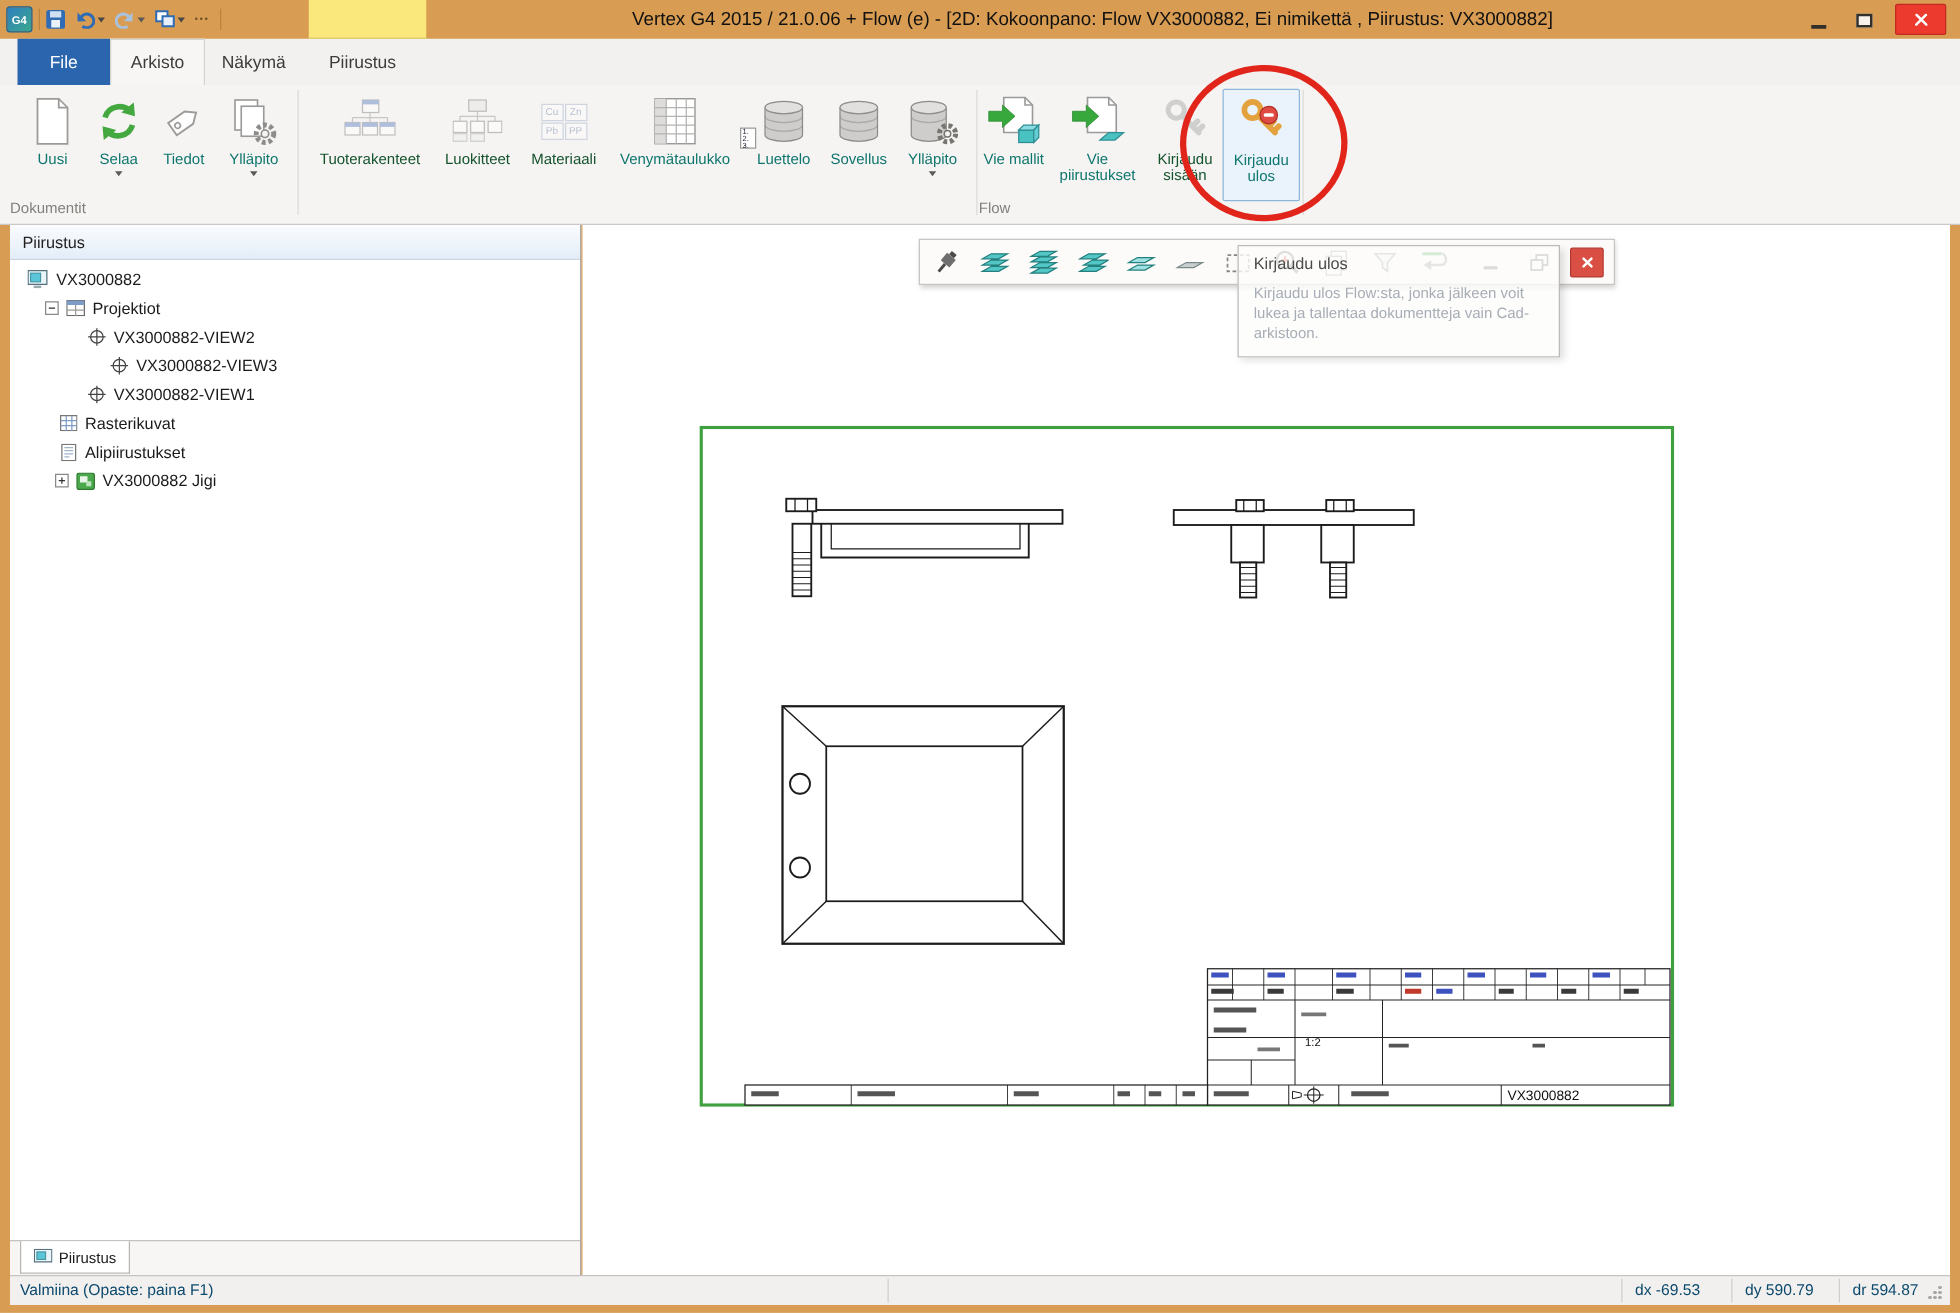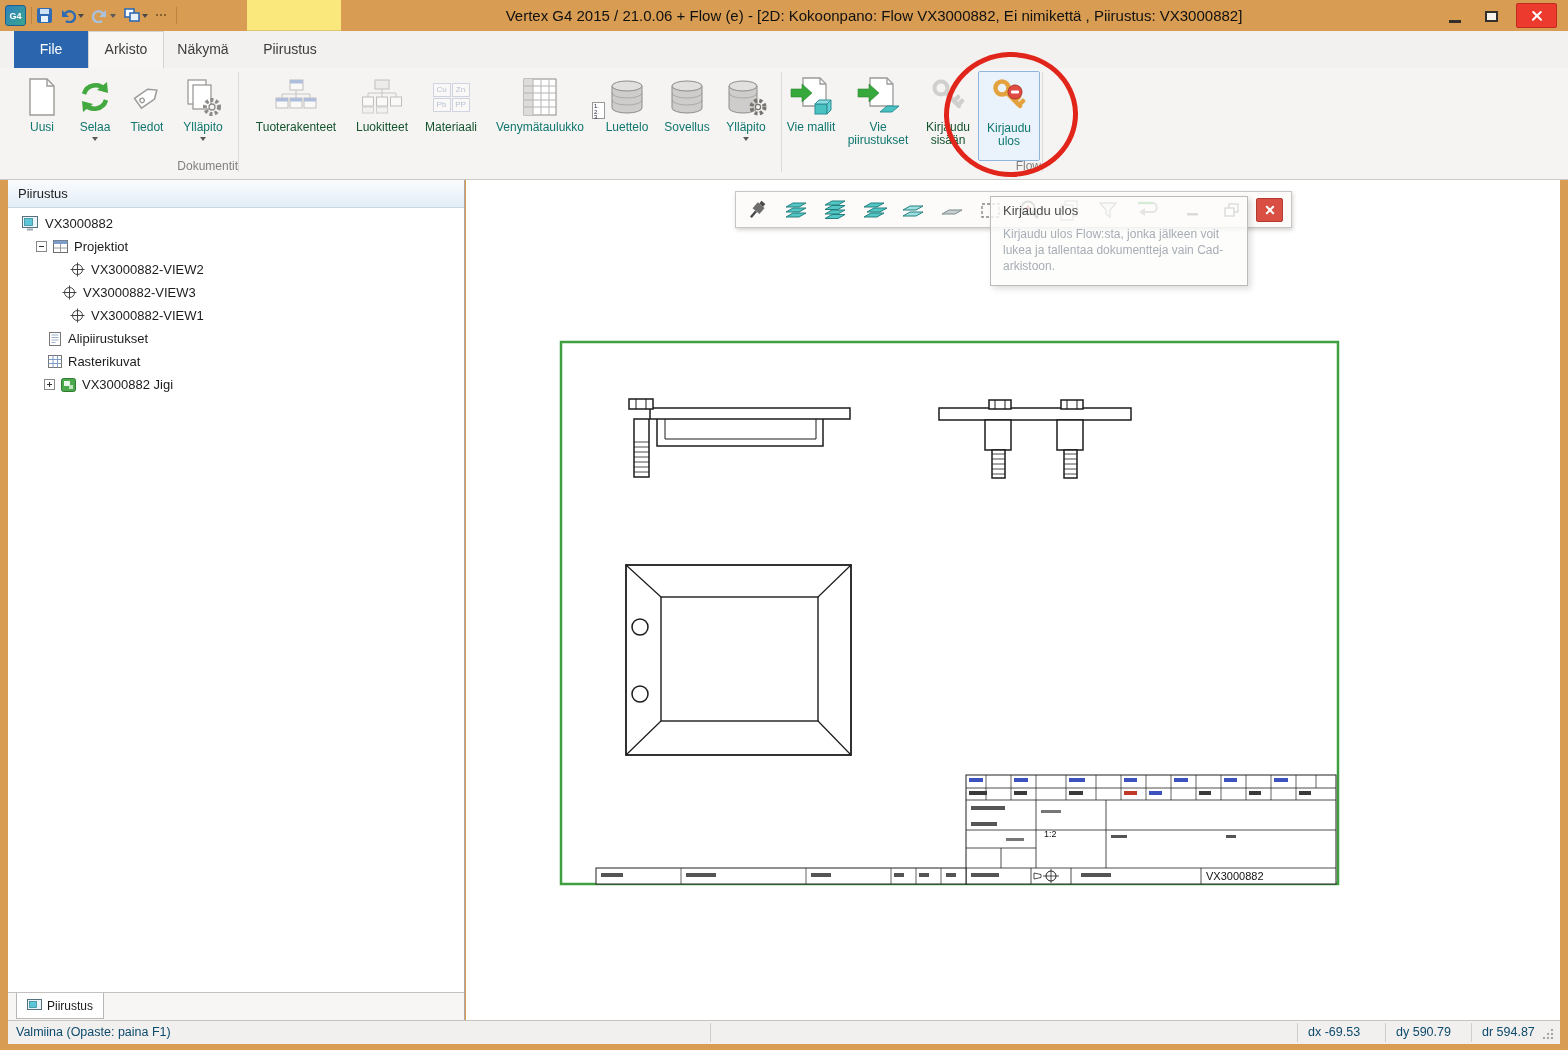--- a/index.html
+++ b/index.html
@@ -46,21 +46,21 @@
   .tab-nakyma{left:164px;width:78px}
   .tab-piirustus{left:242px;width:96px}
   .collapse-chev{left:1516px;top:46px;width:9px;height:9px;border-left:2px solid #6F6D6A;
     border-top:2px solid #6F6D6A;transform:rotate(45deg)}
   .helpcircle{left:1538px;top:41px;width:17px;height:17px;border-radius:50%;background:#2A65AD;
     color:#FFF;font-size:11px;font-weight:bold;display:flex;align-items:center;justify-content:center}
 
   
   .ribbon{left:0;top:68px;width:1568px;height:112px;background:#F5F4F2;border-bottom:1px solid #CBC9C7}
   .gsep{top:4px;width:1px;height:100px;background:#DCDAD7}
-  .glabel{top:91px;height:16px;text-align:right;font-size:12px;color:#82807C}
+  .glabel{top:91px;height:16px;text-align:left;font-size:12px;color:#82807C}
   .rb{top:3px;height:90px;text-align:center;cursor:default}
   .rb .ricon{height:48px;display:flex;align-items:center;justify-content:center;margin-top:2px}
   .rb .rlabel{font-size:12px;line-height:13px;color:#0f766e}
   .rb .rcaret{margin:3px auto 0}
   .rb.dis .rlabel{color:#14532d}
   .rb.dis .ricon{opacity:.5}
   .rb.hl{border:1px solid #8EB6DC;background:#EAF3FB;border-radius:2px}
   .matgrid{display:grid;grid-template-columns:18px 18px;grid-template-rows:14px 14px;gap:1px;opacity:.65}
   .matcell{border:1px solid #8193B8;background:#FFF;color:#33508F;font-size:8px;line-height:12px;text-align:center}
   .dbbadge{position:absolute;left:-4px;bottom:2px;width:13px;height:17px;background:#FFF;border:1px solid #999;
@@ -393,55 +393,55 @@
     </div>
     <div class="trow" style="padding-left:62px">
       <span class="ticon">
         <svg width="15" height="15">
             <circle cx="7.5" cy="7.5" r="5" fill="#FFF" stroke="#444"></circle>
         <path d="M7.5 0.5 V14.5 M0.5 7.5 H14.5" stroke="#444" stroke-width="1"></path>
           </svg>
       </span>
       <span class="lbl">VX3000882-VIEW2</span>
     </div>
-    <div class="trow" style="padding-left:54px">
+    <div class="trow" style="padding-left:80px">
       <span class="ticon">
         <svg width="15" height="15">
             <circle cx="7.5" cy="7.5" r="5" fill="#FFF" stroke="#444"></circle>
         <path d="M7.5 0.5 V14.5 M0.5 7.5 H14.5" stroke="#444" stroke-width="1"></path>
           </svg>
       </span>
       <span class="lbl">VX3000882-VIEW3</span>
     </div>
     <div class="trow" style="padding-left:62px">
       <span class="ticon">
         <svg width="15" height="15">
             <circle cx="7.5" cy="7.5" r="5" fill="#FFF" stroke="#444"></circle>
         <path d="M7.5 0.5 V14.5 M0.5 7.5 H14.5" stroke="#444" stroke-width="1"></path>
           </svg>
       </span>
       <span class="lbl">VX3000882-VIEW1</span>
     </div>
     <div class="trow" style="padding-left:40px">
       <span class="ticon">
+        <svg width="14" height="13">
+            <rect x="0.5" y="0.5" width="13" height="12" fill="#FFF" stroke="#777"></rect>
+        <path d="M0.5 4.5 H13.5 M0.5 8.5 H13.5 M5 0.5 V12.5 M9.5 0.5 V12.5" stroke="#7E9CC8" stroke-width="1"></path>
+          </svg>
+      </span>
+      <span class="lbl">Rasterikuvat</span>
+    </div>
+    <div class="trow" style="padding-left:40px">
+      <span class="ticon">
         <svg width="14" height="14">
             <rect x="1.5" y="0.5" width="11" height="13" fill="#FFF" stroke="#777"></rect>
         <path d="M3.5 3 h7 M3.5 5.5 h7 M3.5 8 h7 M3.5 10.5 h4" stroke="#9FB3C8" stroke-width="1"></path>
           </svg>
       </span>
       <span class="lbl">Alipiirustukset</span>
-    </div>
-    <div class="trow" style="padding-left:40px">
-      <span class="ticon">
-        <svg width="14" height="13">
-            <rect x="0.5" y="0.5" width="13" height="12" fill="#FFF" stroke="#777"></rect>
-        <path d="M0.5 4.5 H13.5 M0.5 8.5 H13.5 M5 0.5 V12.5 M9.5 0.5 V12.5" stroke="#7E9CC8" stroke-width="1"></path>
-          </svg>
-      </span>
-      <span class="lbl">Rasterikuvat</span>
     </div>
     <div class="trow" style="padding-left:36px">
       <span class="exp plus"></span>
       <span class="ticon" style="margin-left:6px">
         <svg width="15" height="14">
             <rect x="0.5" y="0.5" width="14" height="13" rx="2" fill="#4CA84C" stroke="#2F7A2F"></rect>
         <rect x="3" y="3" width="6" height="5" fill="#E8F5E8"></rect>
             <rect x="8" y="7" width="4" height="4" fill="#BFE3BF"></rect>
           </svg>
       </span>

